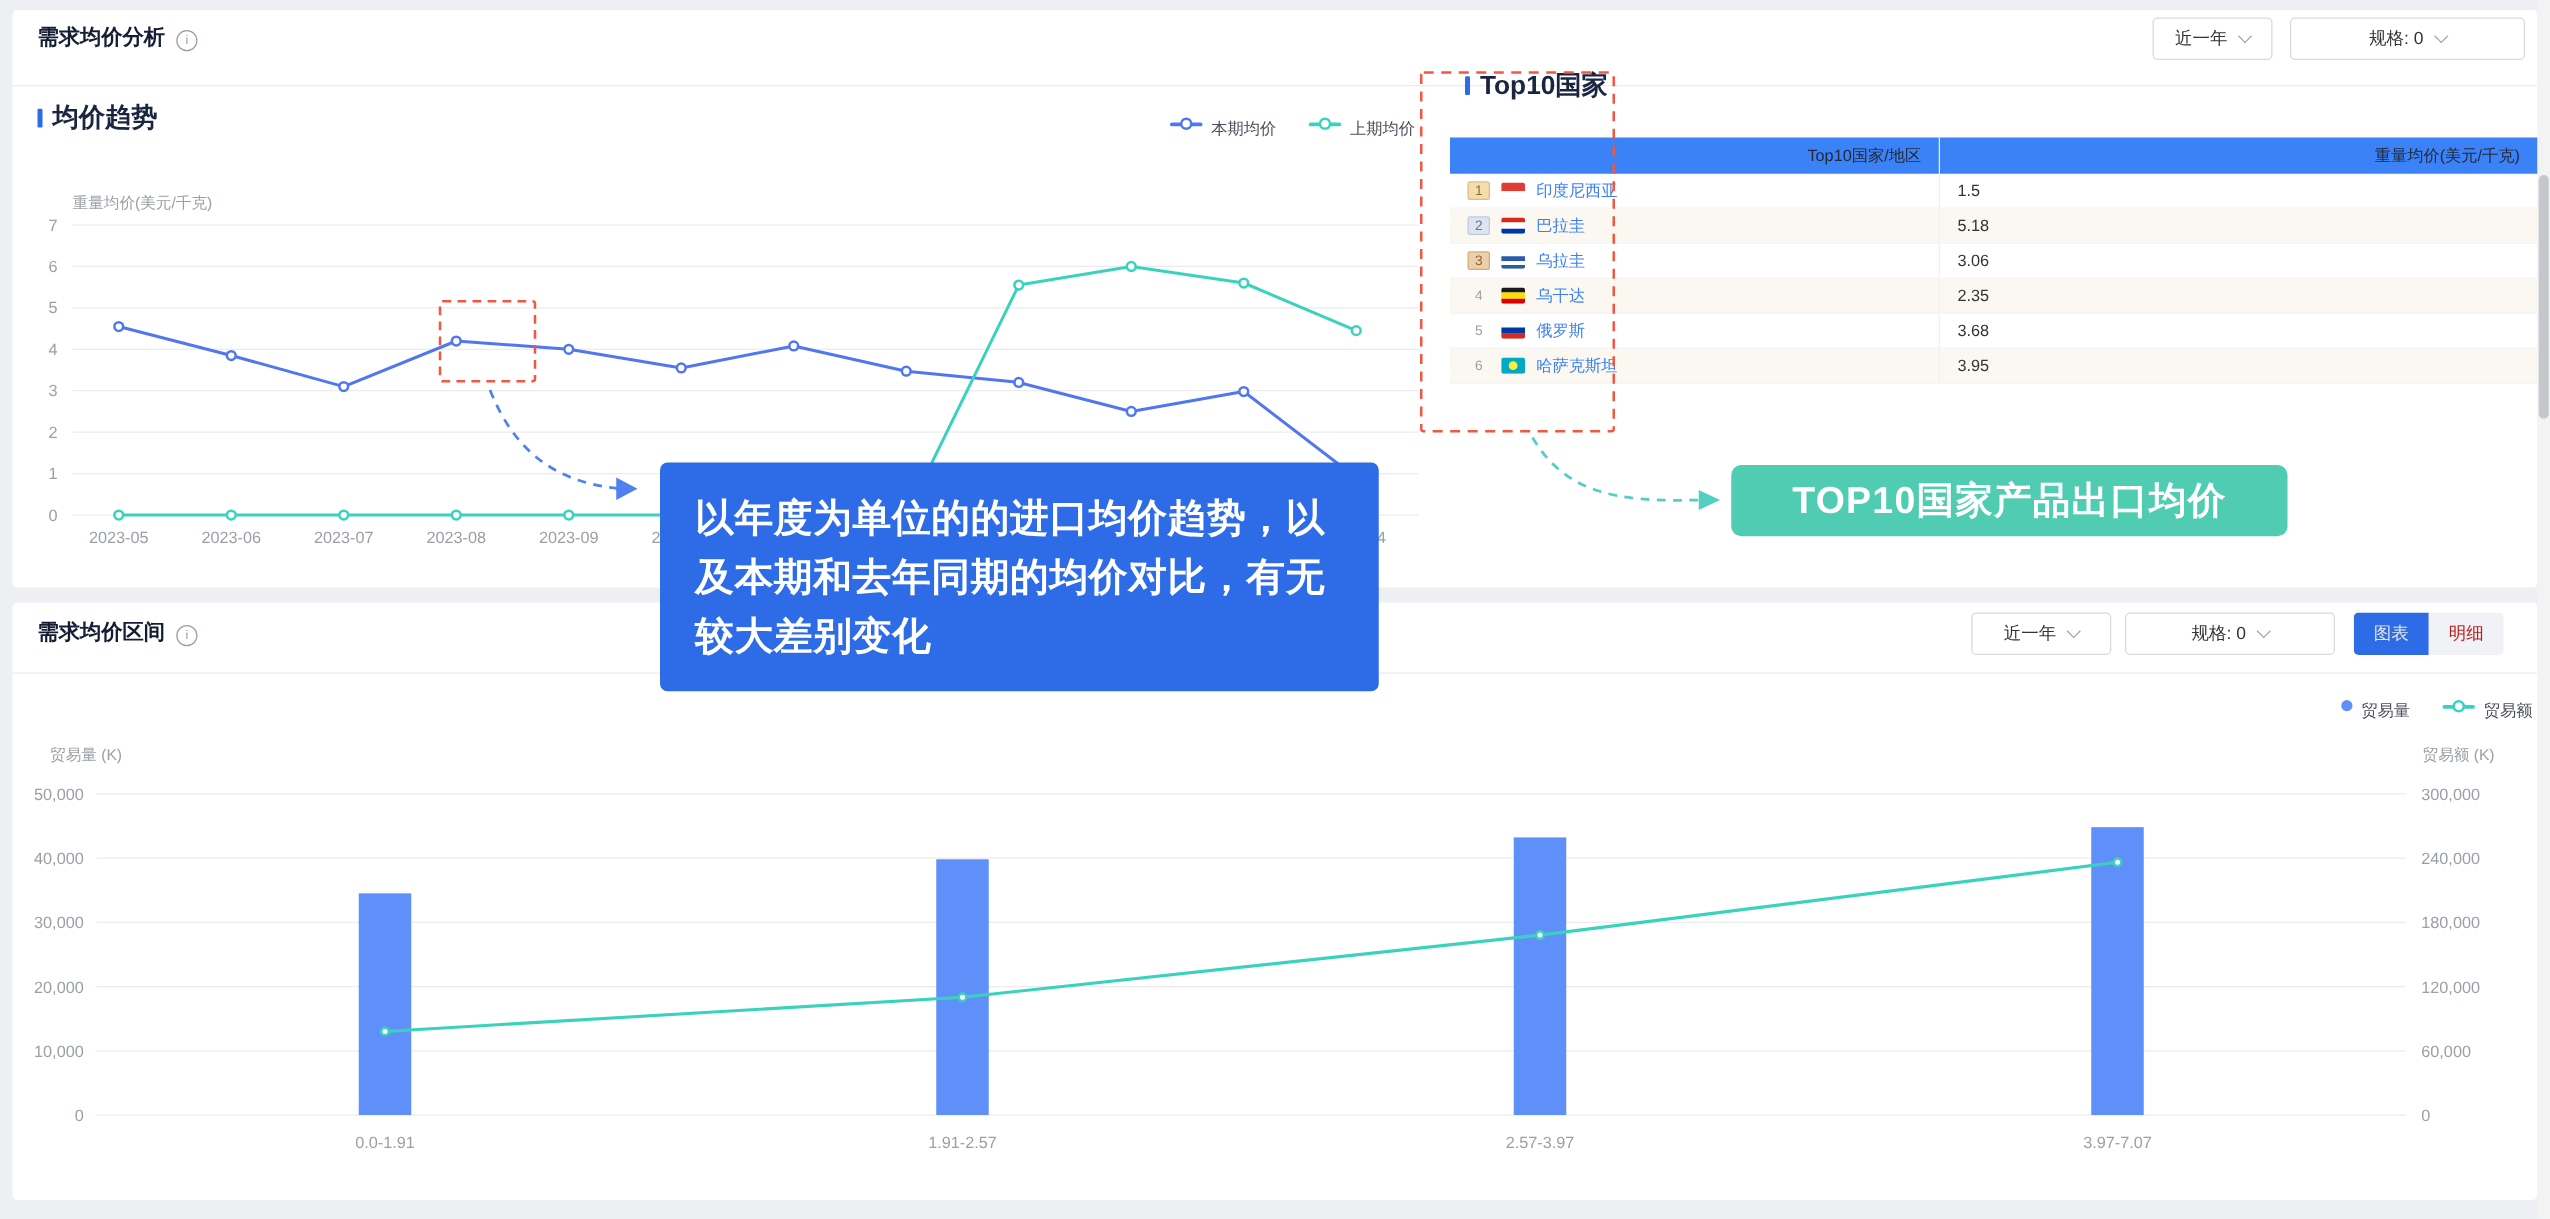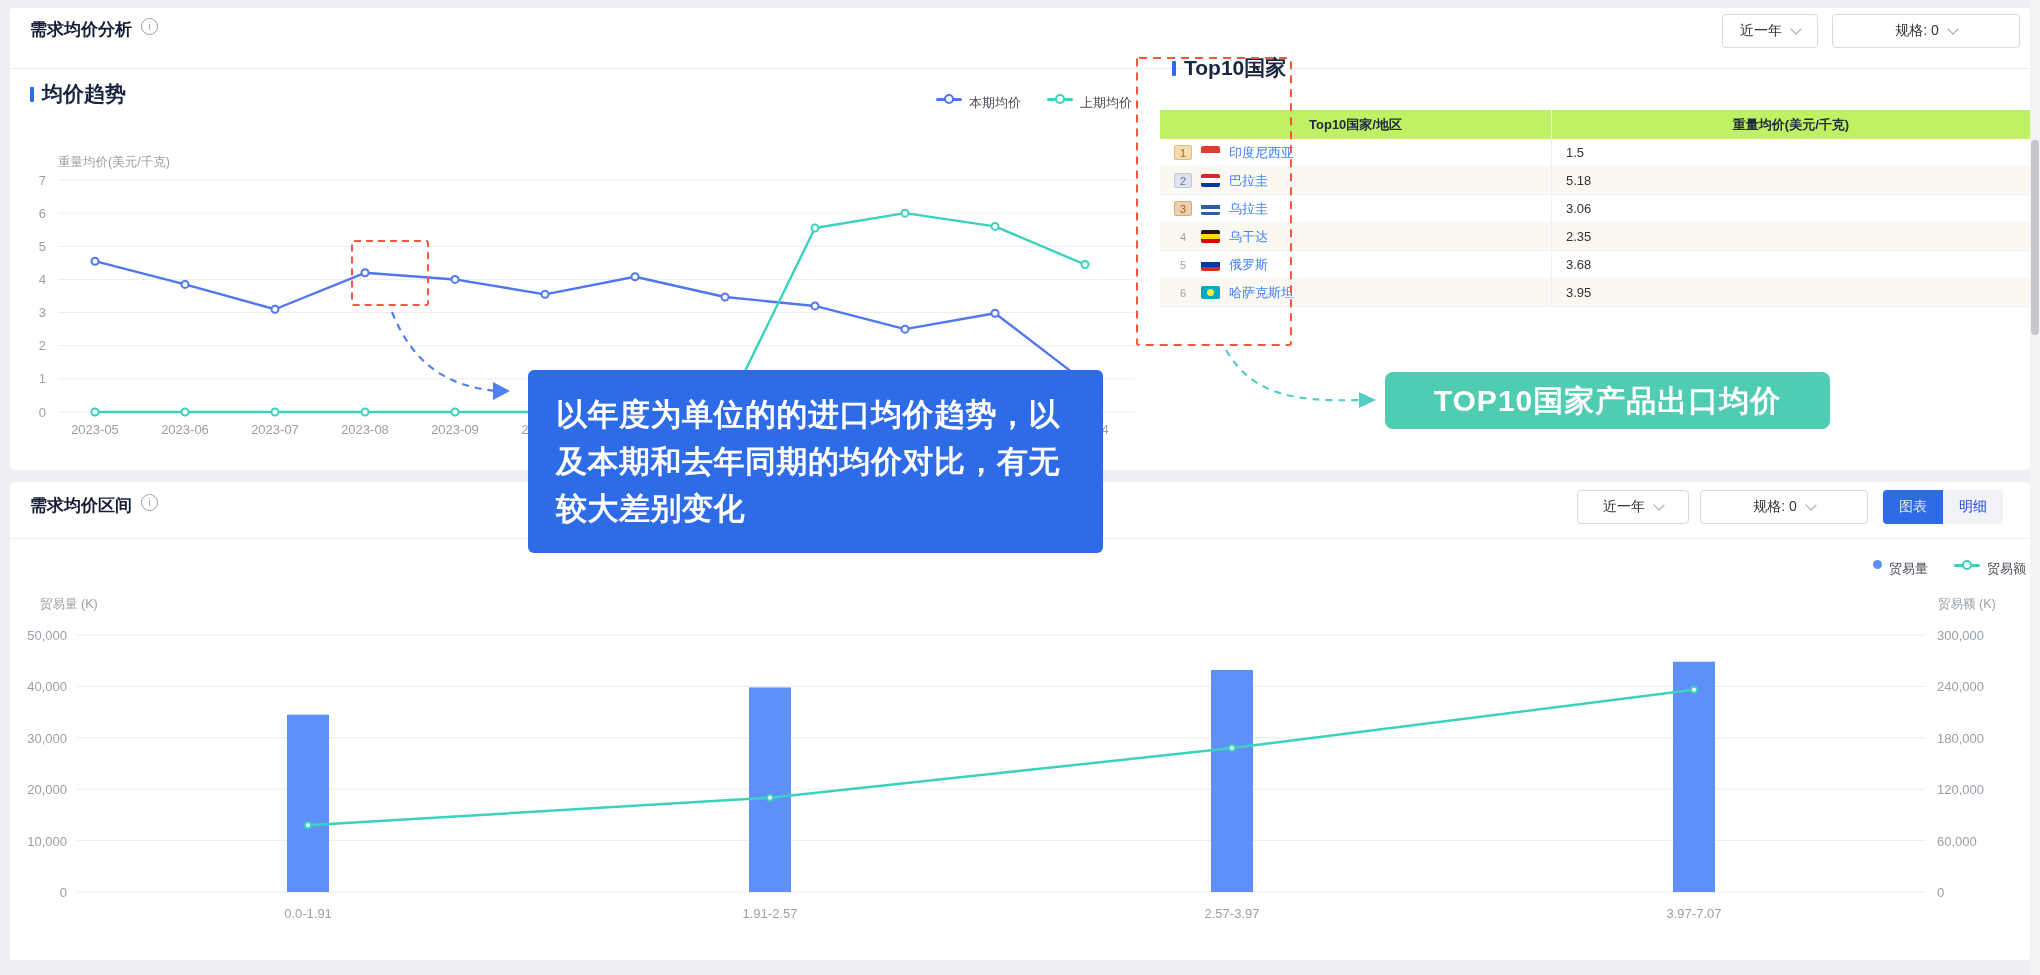--- a/index.html
+++ b/index.html
@@ -6,21 +6,21 @@
   body{
     width:2040px;height:975px;position:relative;overflow:hidden;
     background:#edeff3;
     font-family:"Liberation Sans","DejaVu Sans",sans-serif;
     color:#333;
   }
   .card{position:absolute;background:#fff;border-radius:4px}
   .card1{left:10px;top:8px;width:2020px;height:462px}
   .card2{left:10px;top:482px;width:2020px;height:478px}
 
-  .card-title{position:absolute;display:flex;align-items:flex-start;gap:9px;
+  .card-title{position:absolute;display:flex;align-items:flex-end;gap:9px;
     font-size:17px;font-weight:bold;color:#141d33}
   .info{width:15px;height:15px;border:1px solid #9aa0a6;border-radius:50%;
     color:#9aa0a6;font-size:10px;font-weight:normal;display:inline-flex;
     align-items:center;justify-content:center;line-height:1}
   .hdr-divider{position:absolute;left:0;right:0;height:1px;background:#ececec}
 
   .select{position:absolute;height:34px;border:1px solid #d9d9d9;border-radius:4px;
     background:#fff;display:flex;align-items:center;justify-content:center;
     padding:0 12px;font-size:14px;color:#333;box-sizing:border-box;cursor:pointer}
   .chev{width:7px;height:7px;border-right:1.5px solid #a6a6a6;border-bottom:1.5px solid #a6a6a6;
@@ -37,21 +37,21 @@
   .lmark .line{position:absolute;left:0;right:0;top:4px;height:2.5px;border-radius:2px}
   .lmark .dot{position:absolute;left:50%;top:50%;width:6px;height:6px;margin:-5px 0 0 -5px;
     border-radius:50%;background:#fff;border:2px solid}
   .ldot{width:9px;height:9px;border-radius:50%;flex-shrink:0}
 
   svg text.tick{fill:#9aa0a6;font-size:13px;font-family:"Liberation Sans","DejaVu Sans",sans-serif}
   svg text.atitle{fill:#9aa0a6;font-size:12.5px;font-family:"Liberation Sans","DejaVu Sans",sans-serif}
 
   .top10{position:absolute;left:1140px;top:44px;width:880px}
   .t10-table{position:absolute;left:10px;top:58px;width:870px;border-collapse:collapse;font-size:13px}
-  .t10-table th{background:#bef264;text-align:center;font-weight:bold;color:#222a3c;
+  .t10-table th{background:#3b82f6;text-align:right;font-weight:normal;color:#222a3c;
     height:29px;padding:0 14px}
   .t10-table td{height:27px;padding:0 14px;border-bottom:1px solid #f3f3f3;color:#333}
   .t10-table tr.alt td{background:#fbf8f2}
   .t10-table .vcol{border-left:1px solid #eef0f4;width:450px}
   .cell1{display:flex;align-items:center;gap:9px}
   .rk{min-width:18px;height:15px;border-radius:2px;font-size:11px;display:inline-flex;
     align-items:center;justify-content:center;color:#9aa0a6;box-sizing:border-box;flex-shrink:0}
   .rk.m1{background:#f3ddae;color:#996f22;border:1px solid #e0bd7f}
   .rk.m2{background:#dde4f0;color:#64748e;border:1px solid #bdc9dd}
   .rk.m3{background:#eccfab;color:#96662f;border:1px solid #d6aa78}
@@ -65,21 +65,21 @@
 
   .note-blue{position:absolute;left:528px;top:370px;width:575px;box-sizing:border-box;
     padding:21px 28px;background:var(--noteblue);border-radius:6px;z-index:30;
     color:#fff;font-size:31px;font-weight:bold;line-height:47px;letter-spacing:.5px}
   .note-teal{position:absolute;left:1385px;top:372px;width:445px;height:57px;line-height:57px;
     background:var(--noteteal);border-radius:8px;z-index:30;color:#fff;font-size:30px;
     font-weight:bold;text-align:center;letter-spacing:1px}
 
   .toggle{position:absolute;display:flex;border-radius:4px;overflow:hidden}
   .toggle .tg{width:60px;height:34px;font-size:14px;border:none;cursor:pointer;
-    font-family:inherit;background:#f1f2f6;color:#1d4ed8}
+    font-family:inherit;background:#f1f2f6;color:#b91c1c}
   .toggle .tg.active{background:var(--accent);color:#e5e5e5}
 
   .scrollbar{position:absolute;right:0;top:0;width:10px;height:975px;background:#f3f3f4;z-index:40}
   .scroll-thumb{position:absolute;left:1px;top:140px;width:8px;height:195px;
     background:#c5c7cc;border-radius:4px}
 </style>
 </head>
 <body>
 
 <div class="card card1">

